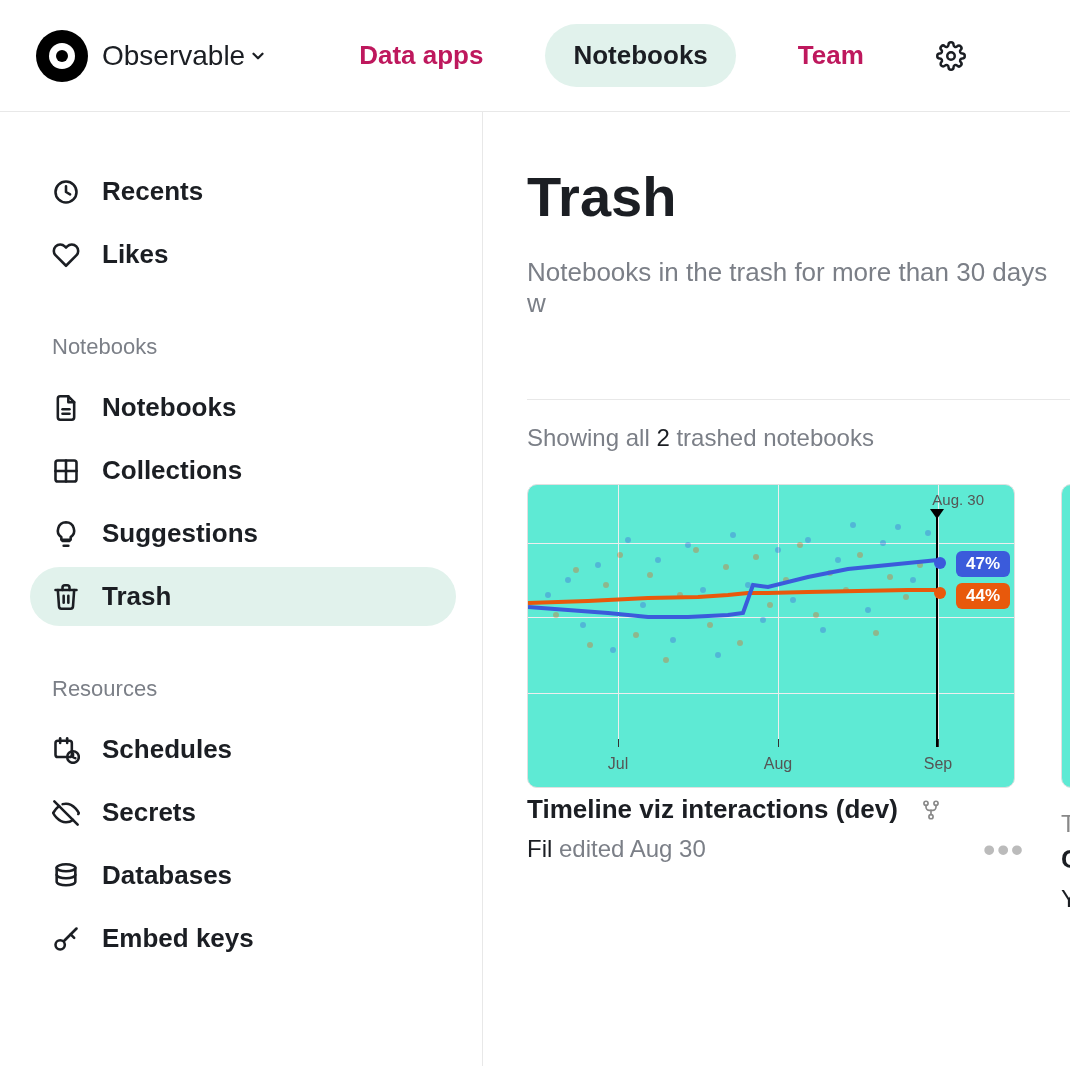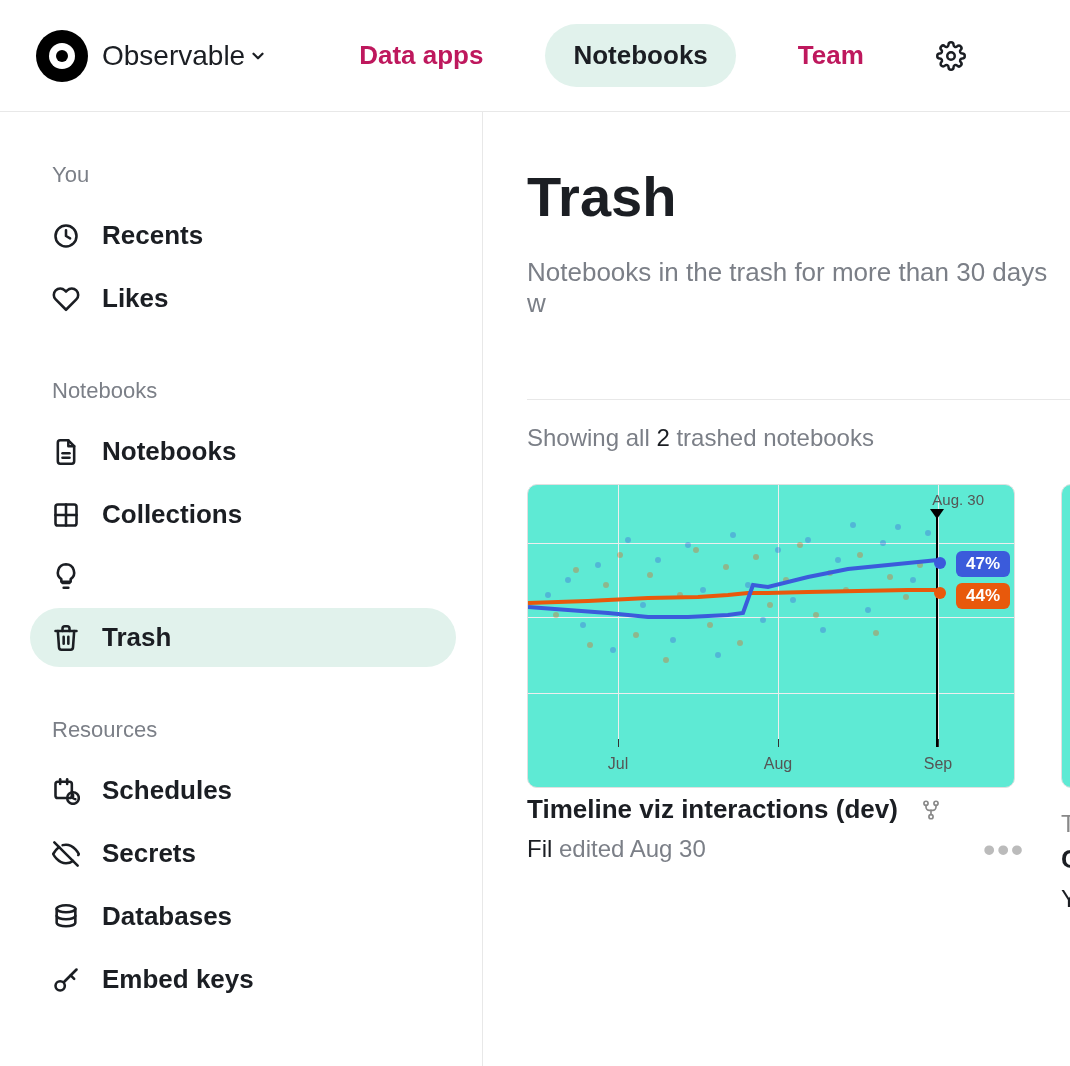--- a/index.html
+++ b/index.html
@@ -199,21 +199,20 @@
         <path d="M19.4 15a1.7 1.7 0 0 0 .34 1.87l.06.06a2 2 0 1 1-2.83 2.83l-.06-.06a1.7 1.7 0 0 0-1.87-.34 1.7 1.7 0 0 0-1 1.56V21a2 2 0 1 1-4 0v-.09a1.7 1.7 0 0 0-1-1.56 1.7 1.7 0 0 0-1.87.34l-.06.06a2 2 0 1 1-2.83-2.83l.06-.06a1.7 1.7 0 0 0 .34-1.87 1.7 1.7 0 0 0-1.56-1H3a2 2 0 1 1 0-4h.09a1.7 1.7 0 0 0 1.56-1 1.7 1.7 0 0 0-.34-1.87l-.06-.06a2 2 0 1 1 2.83-2.83l.06.06a1.7 1.7 0 0 0 1.87.34H9a1.7 1.7 0 0 0 1-1.56V3a2 2 0 1 1 4 0v.09a1.7 1.7 0 0 0 1 1.56 1.7 1.7 0 0 0 1.87-.34l.06-.06a2 2 0 1 1 2.83 2.83l-.06.06a1.7 1.7 0 0 0-.34 1.87V9a1.7 1.7 0 0 0 1.56 1H21a2 2 0 1 1 0 4h-.09a1.7 1.7 0 0 0-1.56 1z"></path>
       </svg>
   </span>
 </div>
 
 <div class="body">
 
   <div class="sidebar">
 
     <div class="section">
-      <div class="section-label">You</div>
       <div class="side-item">
         <span class="side-icon">
             <svg viewBox="0 0 24 24" fill="none" stroke="#1b1e23" stroke-width="2.2" stroke-linecap="round" stroke-linejoin="round">
               <circle cx="12" cy="12" r="9"></circle>
               <polyline points="12 7 12 12 15.5 14"></polyline>
             </svg>
           </span>
         <span>Recents</span>
       </div>
       <div class="side-item">
@@ -250,20 +249,21 @@
         <span>Collections</span>
       </div>
       <div class="side-item">
         <span class="side-icon">
             <svg viewBox="0 0 24 24" fill="none" stroke="#1b1e23" stroke-width="2.2" stroke-linecap="round" stroke-linejoin="round">
               <path d="M9 18h6"></path>
               <path d="M10 22h4"></path>
               <path d="M12 2a7 7 0 0 0-4 12.7V17h8v-2.3A7 7 0 0 0 12 2z"></path>
             </svg>
           </span>
+        <span>Suggestions</span>
       </div>
       <div class="side-item active">
         <span class="side-icon">
             <svg viewBox="0 0 24 24" fill="none" stroke="#1b1e23" stroke-width="2.2" stroke-linecap="round" stroke-linejoin="round">
               <polyline points="3 6 5 6 21 6"></polyline>
               <path d="M19 6l-1 14a2 2 0 0 1-2 2H8a2 2 0 0 1-2-2L5 6"></path>
               <path d="M10 11v6"></path>
               <path d="M14 11v6"></path>
               <path d="M9 6V4a2 2 0 0 1 2-2h2a2 2 0 0 1 2 2v2"></path>
             </svg>

